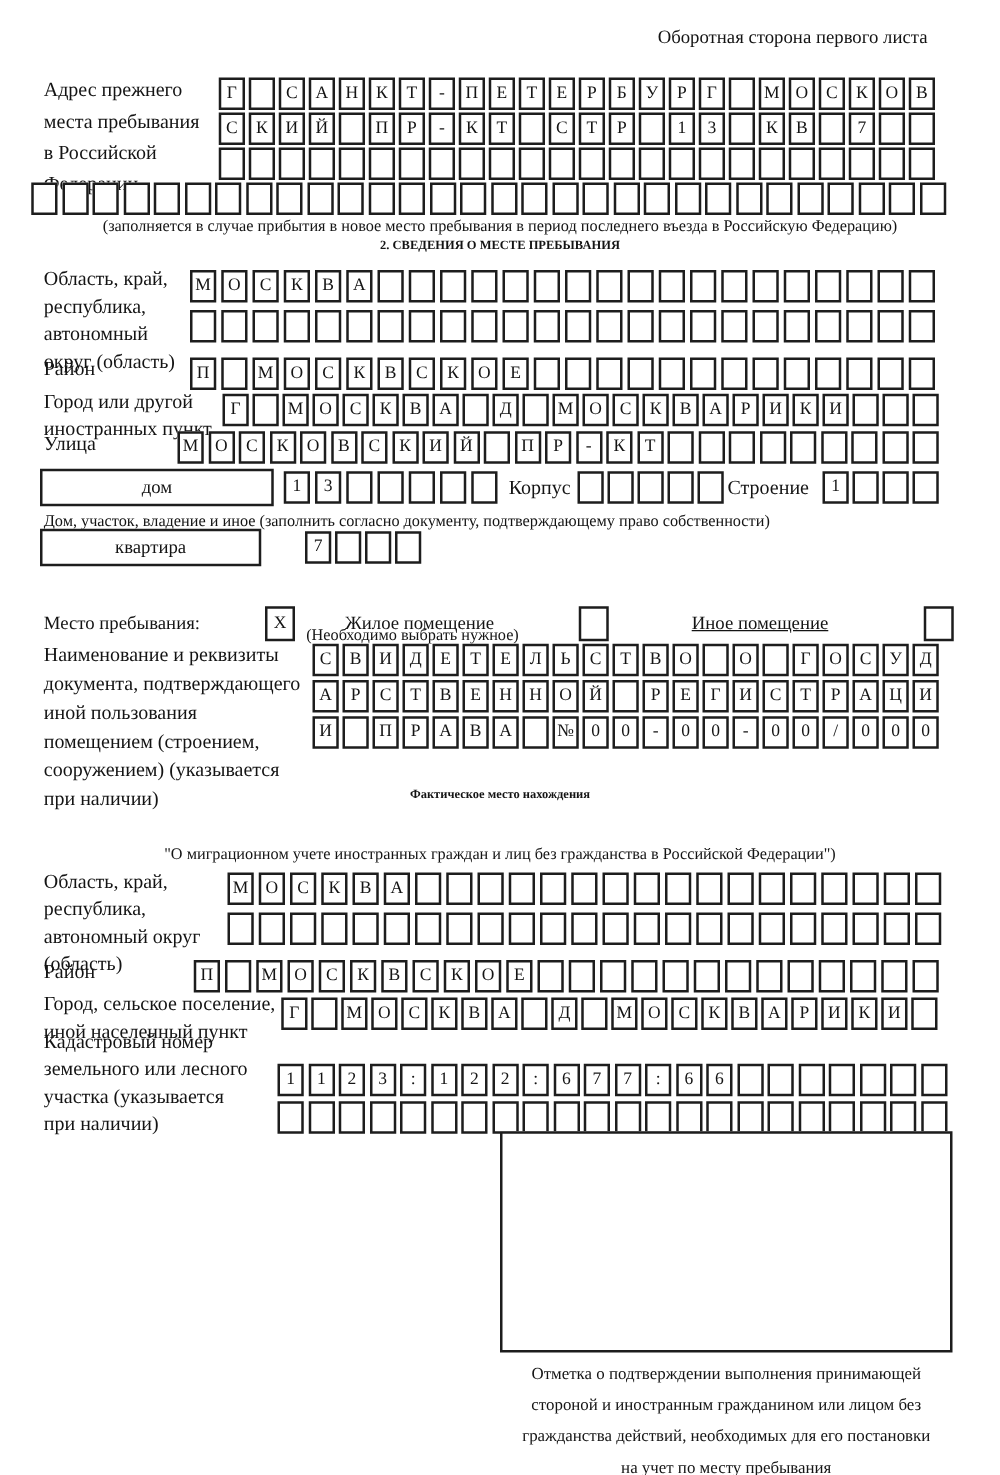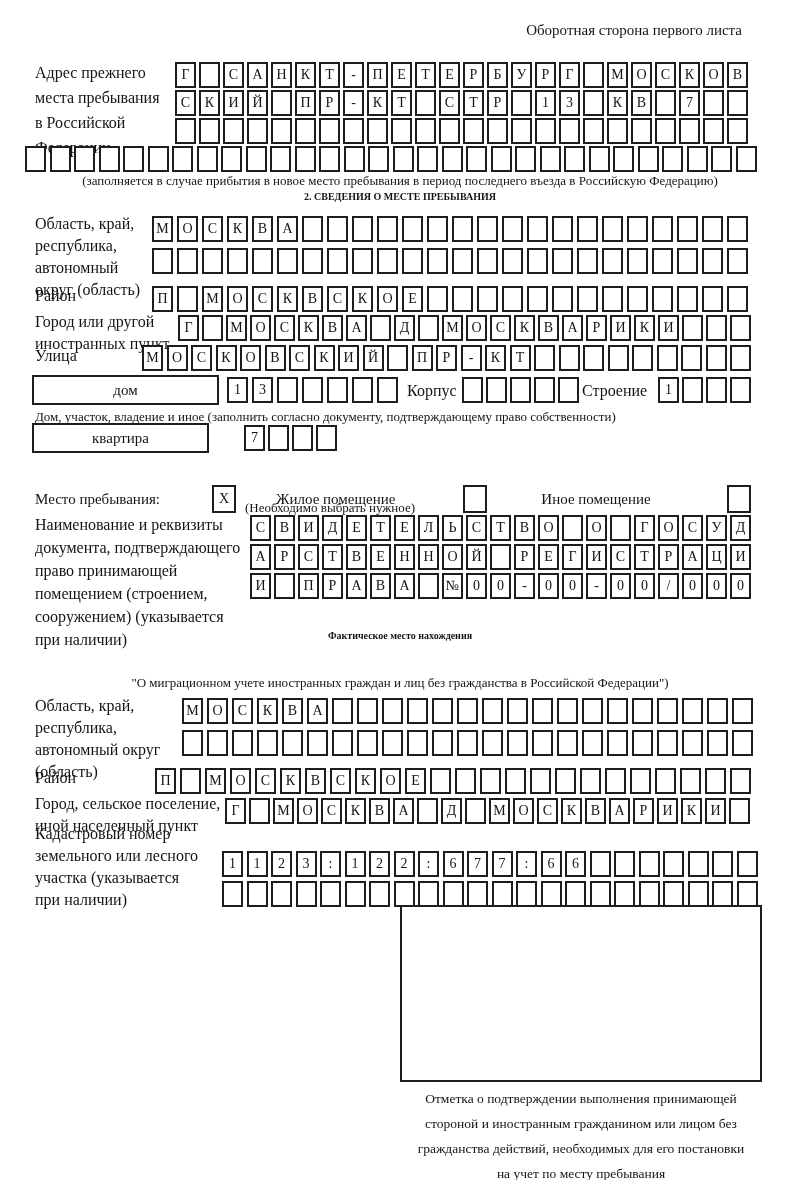--- a/index.html
+++ b/index.html
@@ -330,30 +330,30 @@
       <span class="cell"></span>
       <span class="cell"></span>
       <span class="cell"></span>
     </div>
 
   <div class="abs inline-row" style="left:35px;top:485px;gap:40px;">
     <span>Место пребывания:</span>
     <span class="checkbox" style="margin-left:12px;">X</span>
     <span style="">Жилое помещение</span>
     <span class="checkbox" style="margin-left:28px;"></span>
-    <span style="margin-left:14px;">Иное помещение</span>
+    <span style="margin-left:26px;text-decoration:underline;">Иное помещение</span>
     <span class="checkbox" style="margin-left:36px;"></span>
     <span style="margin-left:30px;">Организация</span>
   </div>
   <div class="abs caption" style="left:150px;top:500px;width:360px;text-align:center;">(Необходимо выбрать нужное)</div>
 
   <div class="abs label" style="left:35px;top:513px;line-height:23px;">
     <div>Наименование и реквизиты</div>
     <div>документа, подтверждающего</div>
-    <div>право принимающей</div>
+    <div>иной пользования</div>
     <div>помещением (строением,</div>
     <div>сооружением) (указывается</div>
     <div>при наличии)</div>
   </div>
   <div class="abs cells" style="left:250px;top:515px;">
       <span class="cell">С</span>
       <span class="cell">В</span>
       <span class="cell">И</span>
       <span class="cell">Д</span>
       <span class="cell">Е</span>

